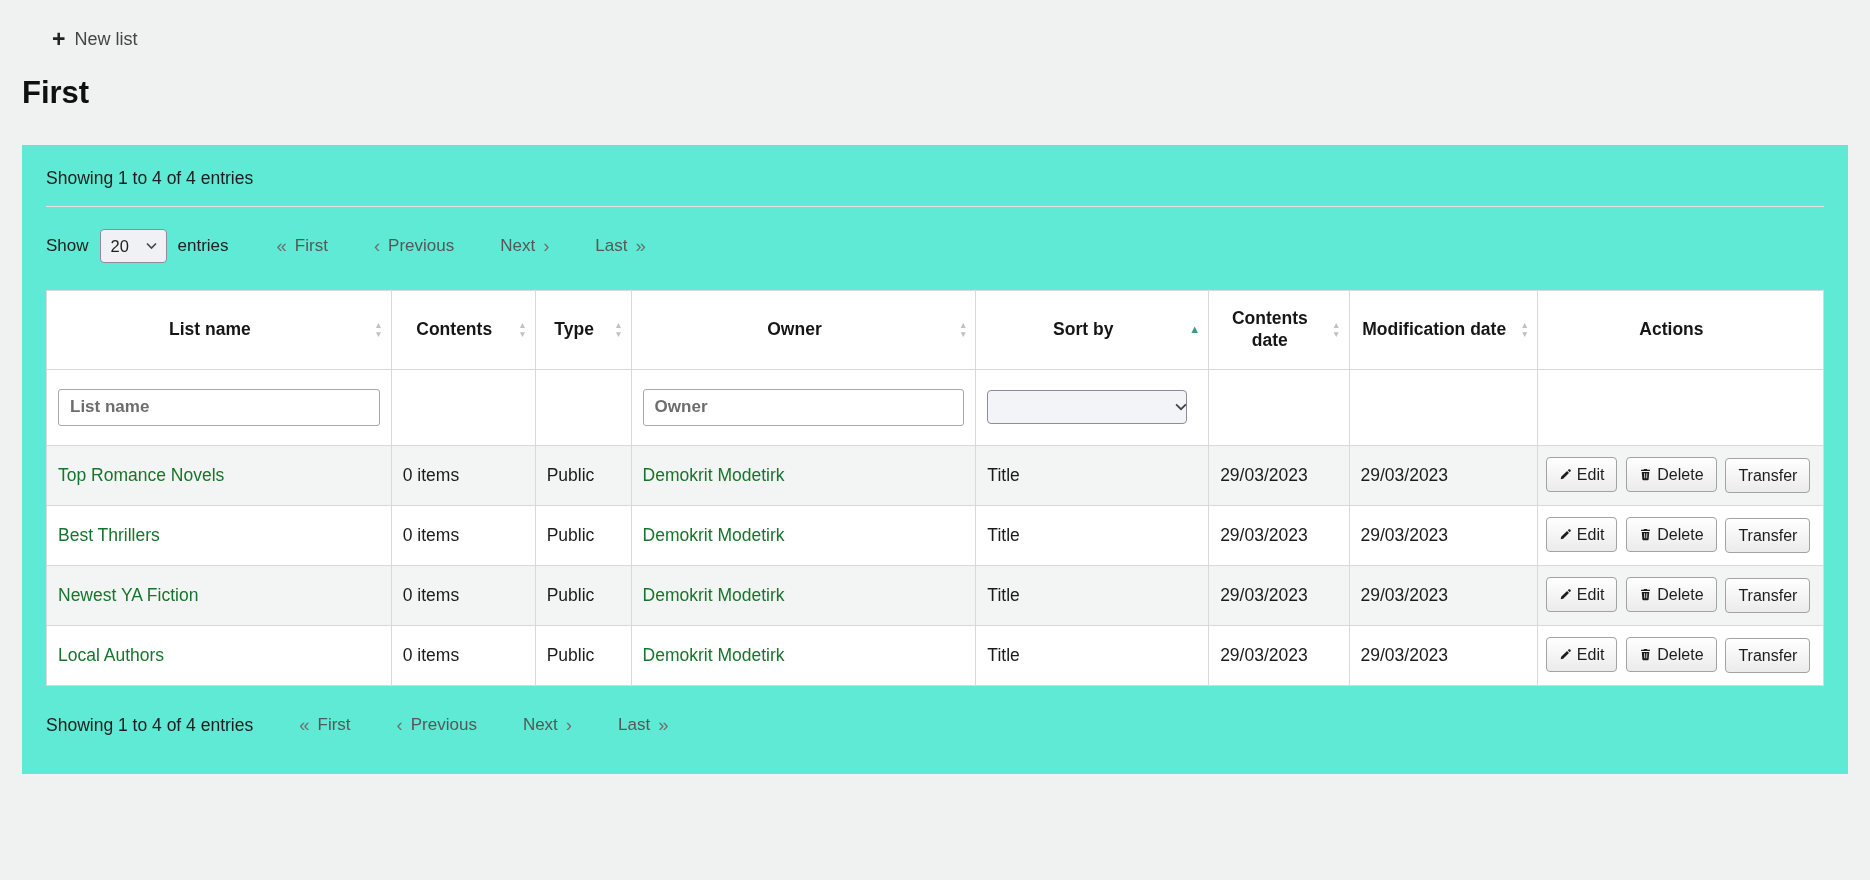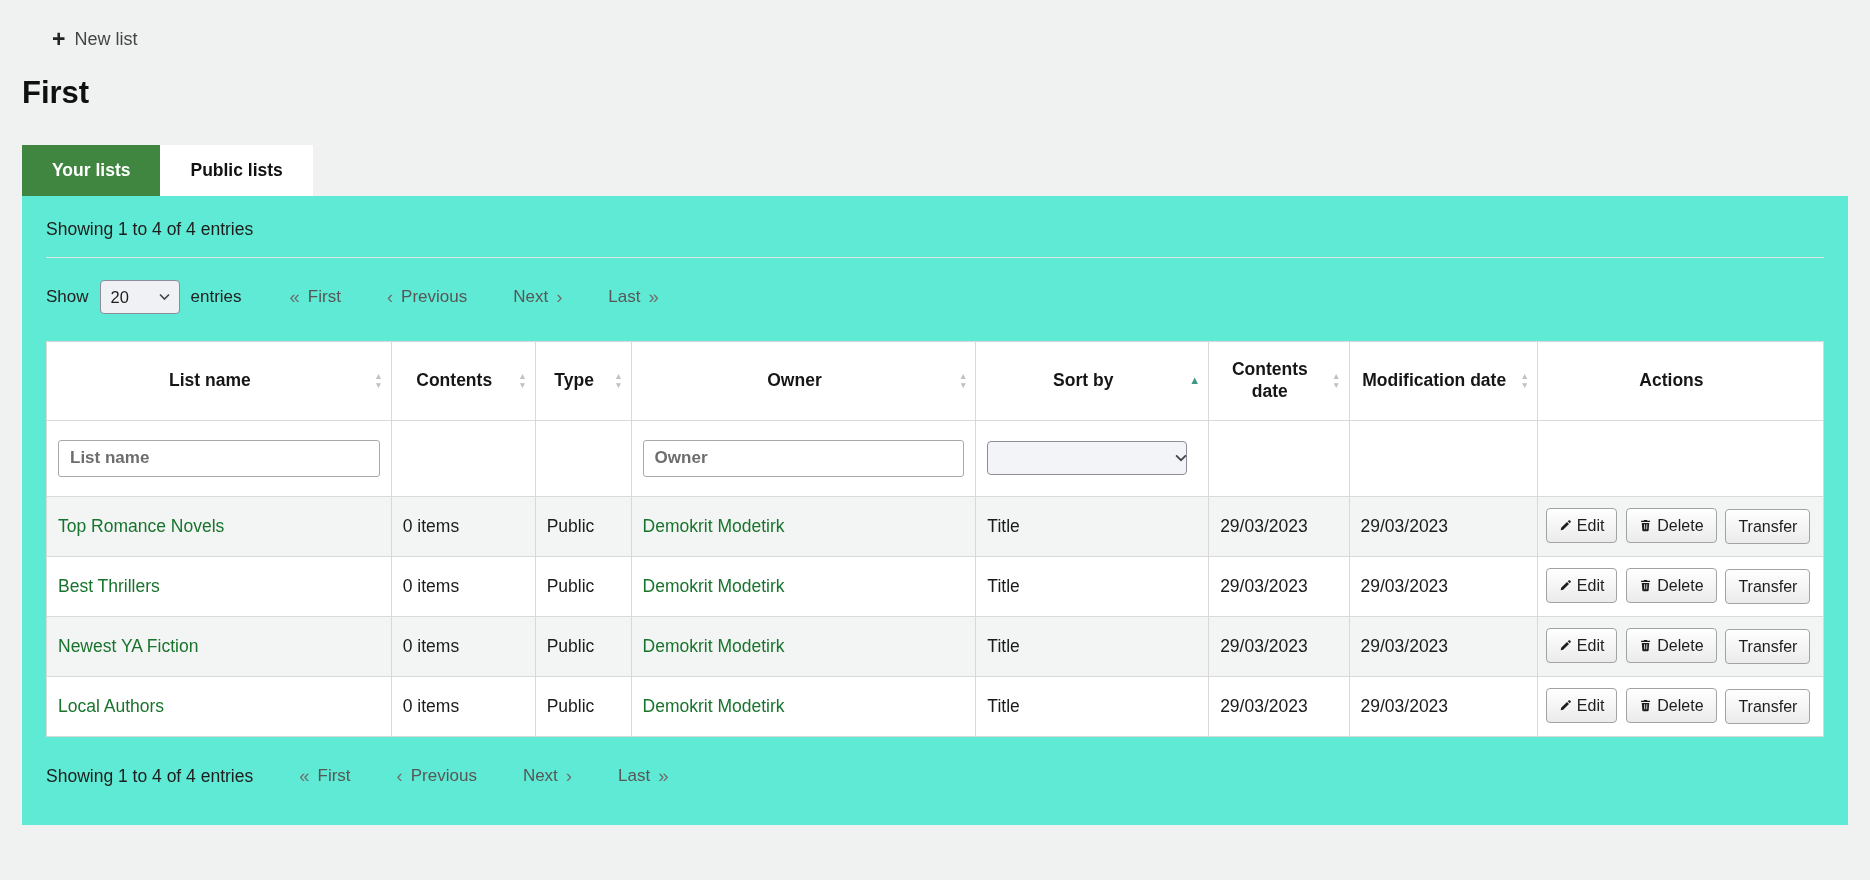--- a/index.html
+++ b/index.html
@@ -41,21 +41,21 @@
   .select-wrap { position: relative; display: inline-block; }
   select {
     appearance: none; -webkit-appearance: none;
     font: inherit; font-size: 16.5px; color: #1e1e1e;
     background: #f0f1f4;
     border: 1px solid #8c8c9a;
     border-radius: 4px;
     padding: 5px 28px 5px 10px;
     height: 34px;
   }
-  select.show-select { width: 80px; }
+  select.show-select { width: 67px; }
   select.filter-select { width: 92%; min-width: 200px; background: #f3f4f7; }
   .select-chevron { position: absolute; right: 10px; top: 50%; transform: translateY(-50%); pointer-events: none; display: flex; }
 
   .pager { display: flex; align-items: center; margin-left: 48px; gap: 46px; }
   .pg-item { display: inline-flex; align-items: center; gap: 8px; color: #575757; cursor: pointer; font-size: 17px; }
   .pg-glyph { color: #6f6f6f; font-size: 18.5px; line-height: 1; }
 
   
   table.listing { width: 100%; border-collapse: collapse; table-layout: fixed; }
   table.listing th, table.listing td { border: 1px solid #d9d9d9; }
@@ -115,24 +115,20 @@
 
   <div class="toolbar">
     <span class="new-list-btn">
       <span class="plus-glyph">+</span>
       <span class="new-list-label">New list</span>
     </span>
   </div>
 
   <h1 class="page-title">First</h1>
 
-  <div class="tabs">
-    <div class="tab active">Your lists</div>
-    <div class="tab inactive">Public lists</div>
-  </div>
 
   <div class="panel">
 
     <div class="info-line">Showing 1 to 4 of 4 entries</div>
 
     <div class="controls">
       <div class="length-control">
         <span>Show</span>
         <span class="select-wrap">
           <select class="show-select">

